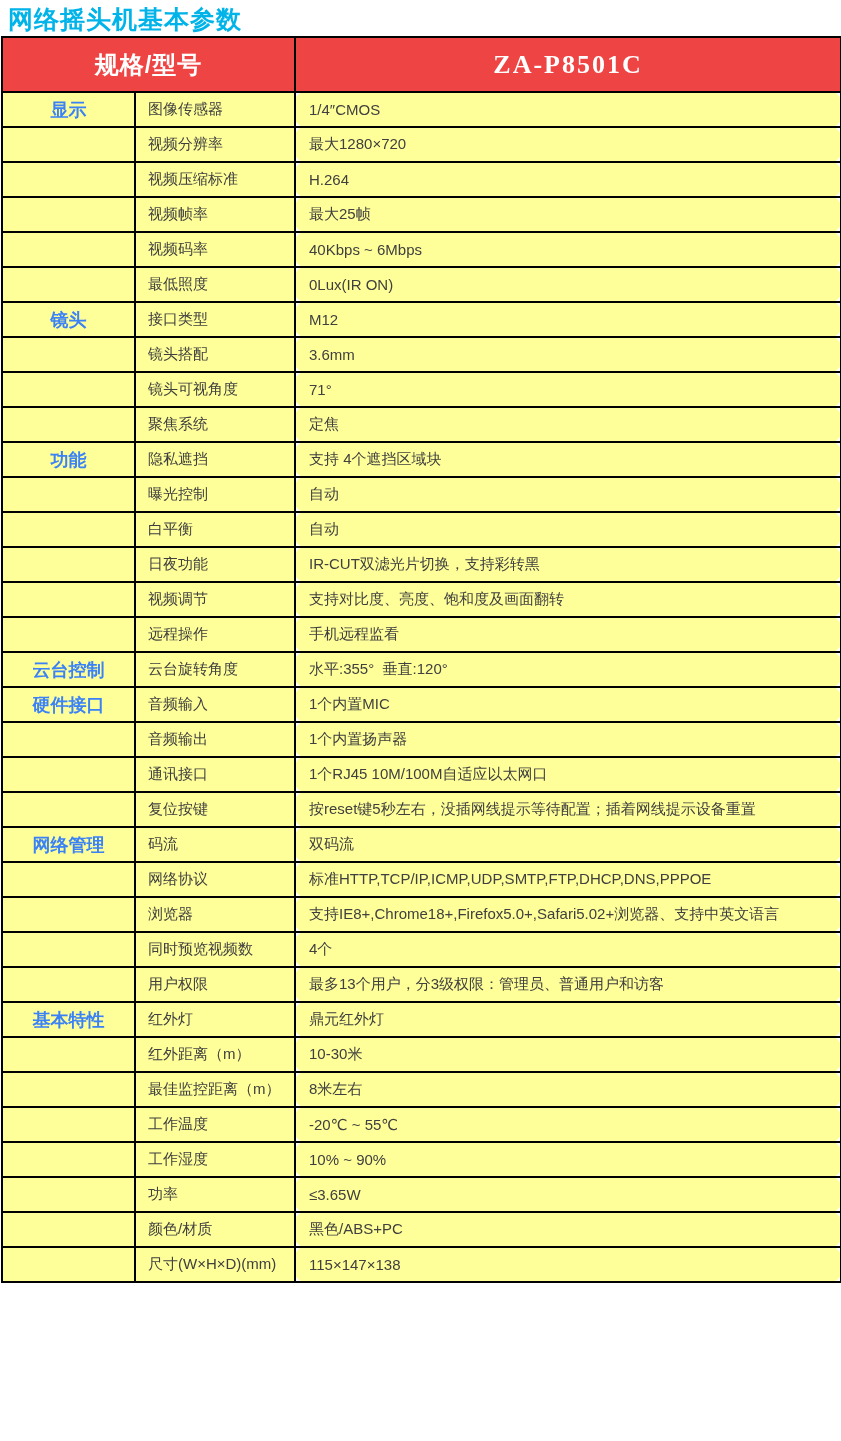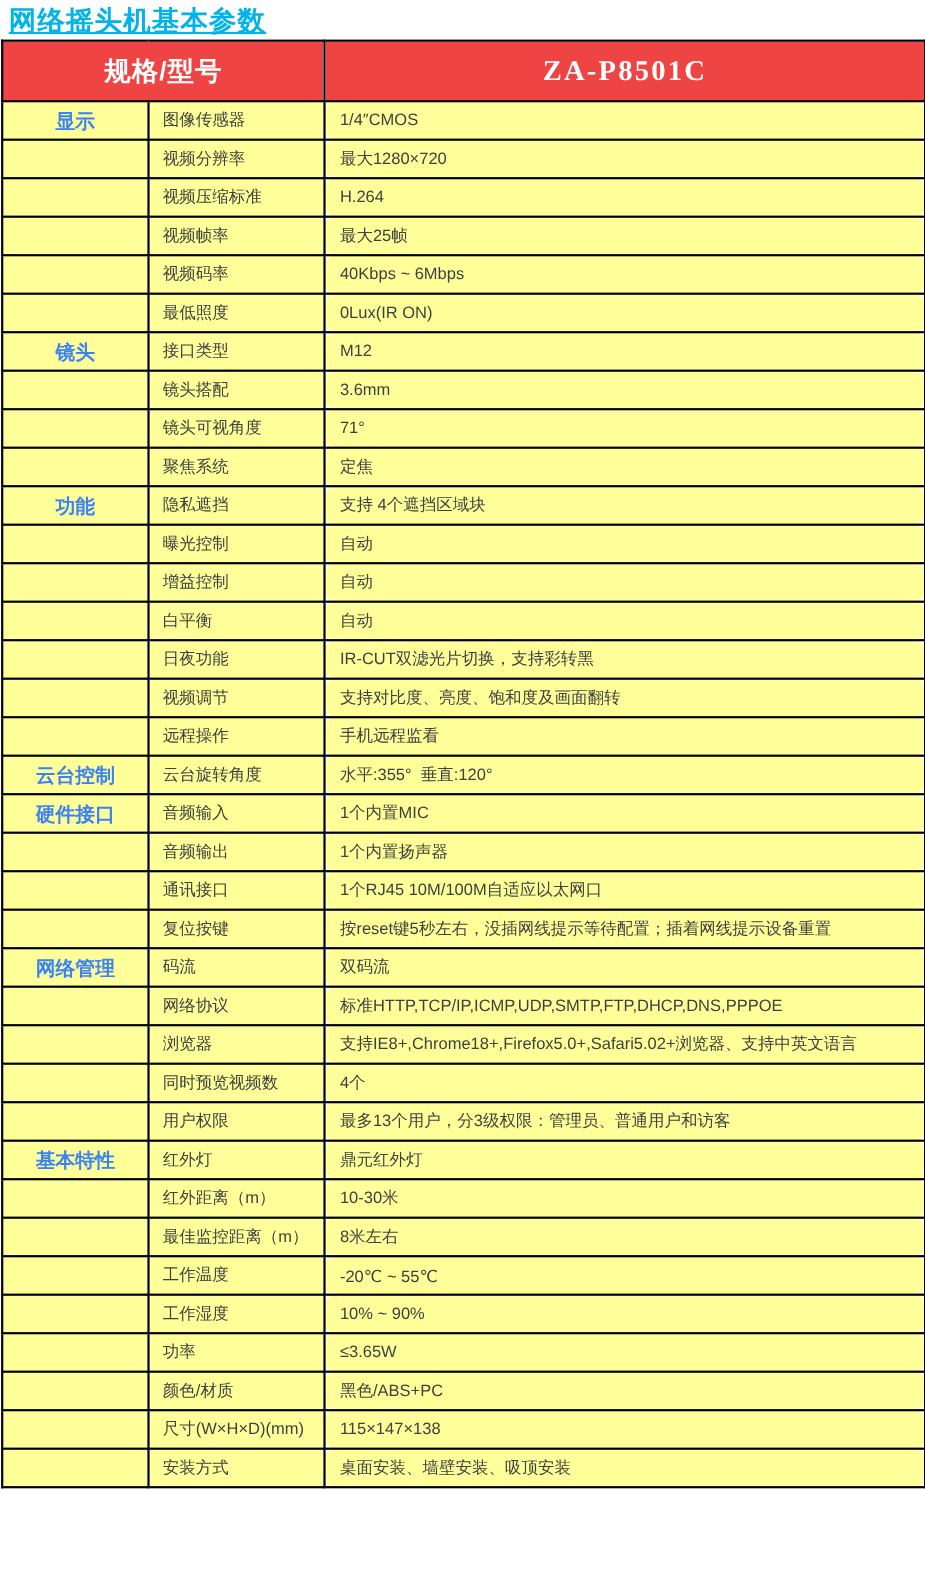--- a/index.html
+++ b/index.html
@@ -10,21 +10,20 @@
     -webkit-font-smoothing: antialiased;
   }
   .page { width: 841px; height: 1441px; overflow: hidden; }
   .page-title {
     color: #00b3e8;
     font-size: 25px;
     font-weight: bold;
     padding: 5px 0 3px 8px;
     line-height: 28px;
     letter-spacing: 1px;
-    text-decoration: underline;
   }
   table.spec {
     border-collapse: collapse;
     table-layout: fixed;
     width: 839px;
     margin-left: 1px;
   }
   table.spec col.c1 { width: 133px; }
   table.spec col.c2 { width: 160px; }
   table.spec col.c3 { width: 546px; }
@@ -138,25 +137,20 @@
           <td class="param">隐私遮挡</td>
           <td class="val">支持 4个遮挡区域块</td>
         </tr>
       <tr>
           <td class="cat"></td>
           <td class="param">曝光控制</td>
           <td class="val">自动</td>
         </tr>
       <tr>
           <td class="cat"></td>
-          <td class="param">增益控制</td>
-          <td class="val">自动</td>
-        </tr>
-      <tr>
-          <td class="cat"></td>
           <td class="param">白平衡</td>
           <td class="val">自动</td>
         </tr>
       <tr>
           <td class="cat"></td>
           <td class="param">日夜功能</td>
           <td class="val">IR-CUT双滤光片切换，支持彩转黑</td>
         </tr>
       <tr>
           <td class="cat"></td>
@@ -250,21 +244,16 @@
         </tr>
       <tr>
           <td class="cat"></td>
           <td class="param">颜色/材质</td>
           <td class="val">黑色/ABS+PC</td>
         </tr>
       <tr>
           <td class="cat"></td>
           <td class="param">尺寸(W×H×D)(mm)</td>
           <td class="val">115×147×138</td>
-        </tr>
-      <tr>
-          <td class="cat"></td>
-          <td class="param">安装方式</td>
-          <td class="val">桌面安装、墙壁安装、吸顶安装</td>
         </tr>
     </tbody>
   </table>
 </div>
 
 </body></html>

